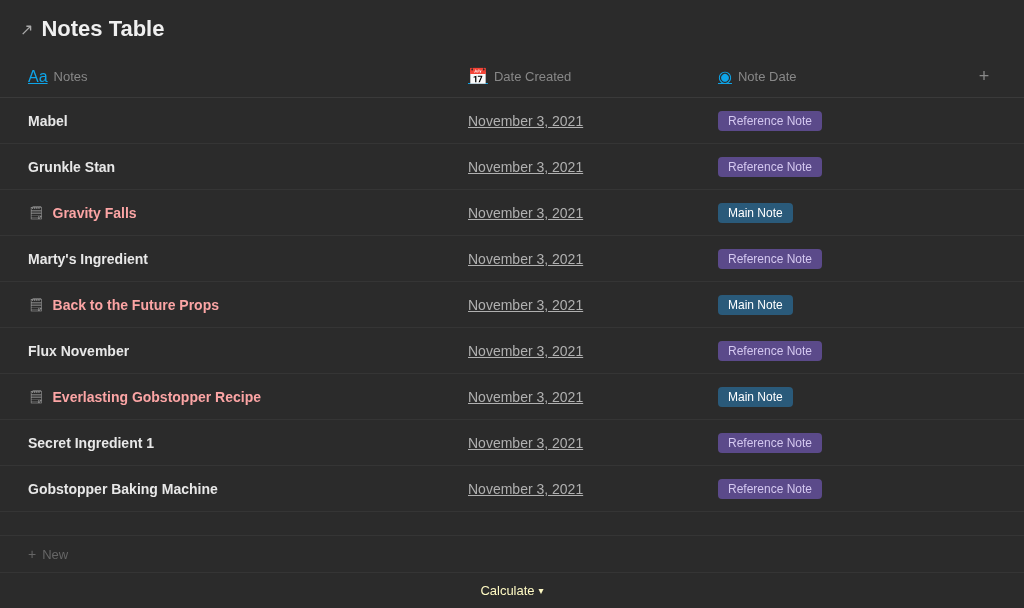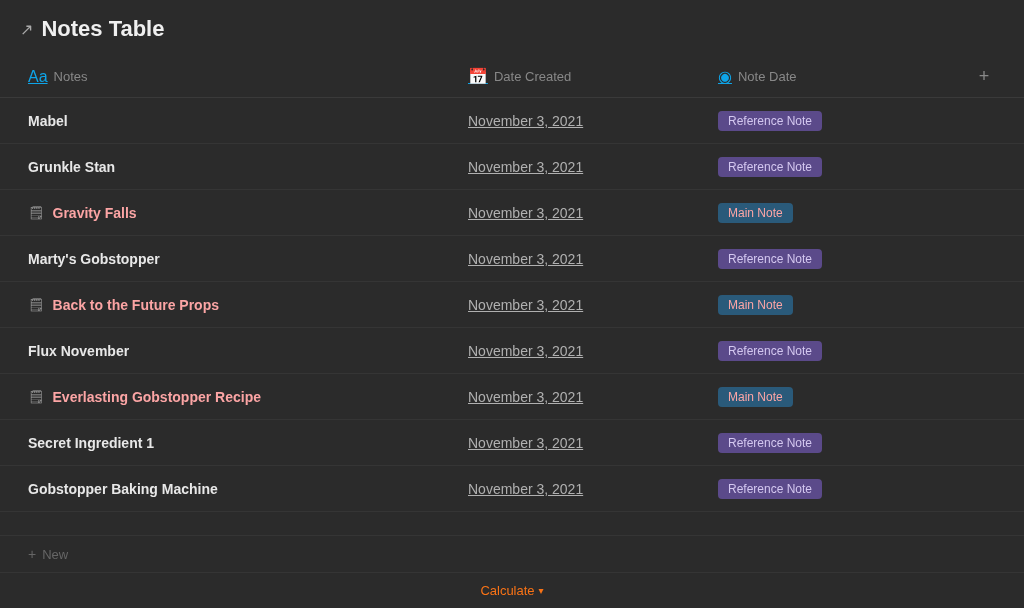--- a/index.html
+++ b/index.html
@@ -137,21 +137,21 @@
       font-weight: 500;
     }
 
     .badge-reference {
       background-color: #5b4a8a;
       color: #d4c8f0;
     }
 
     .badge-main {
       background-color: #2a5a7a;
-      color: #fca5a5;
+      color: #ffffff;
     }
 
     .table-footer {
       display: flex;
       align-items: center;
       padding: 10px 28px;
       gap: 6px;
       color: #666;
       font-size: 13px;
       border-top: 1px solid #353535;
@@ -160,21 +160,21 @@
 
     .footer-plus {
       font-size: 14px;
     }
 
     .calculate-bar {
       display: flex;
       align-items: center;
       justify-content: center;
       padding: 10px;
-      color: #f97316;
+      color: #fef9c3;
       font-size: 13px;
       gap: 4px;
       cursor: pointer;
       border-top: 1px solid #353535;
     }
 
     .calculate-arrow {
       font-size: 10px;
     }
   </style>
@@ -245,21 +245,21 @@
           <span class="row-date">November 3, 2021</span>
         </div>
         <div class="row-cell">
           <span class="badge badge-main">Main Note</span>
         </div>
         <div class="row-cell"></div>
       </div>
 
       <div class="table-row">
         <div class="row-cell">
-          <span class="row-name">Marty's Gobstopper</span>
+          <span class="row-name">Marty's Ingredient</span>
         </div>
         <div class="row-cell">
           <span class="row-date">November 3, 2021</span>
         </div>
         <div class="row-cell">
           <span class="badge badge-reference">Reference Note</span>
         </div>
         <div class="row-cell"></div>
       </div>
 

